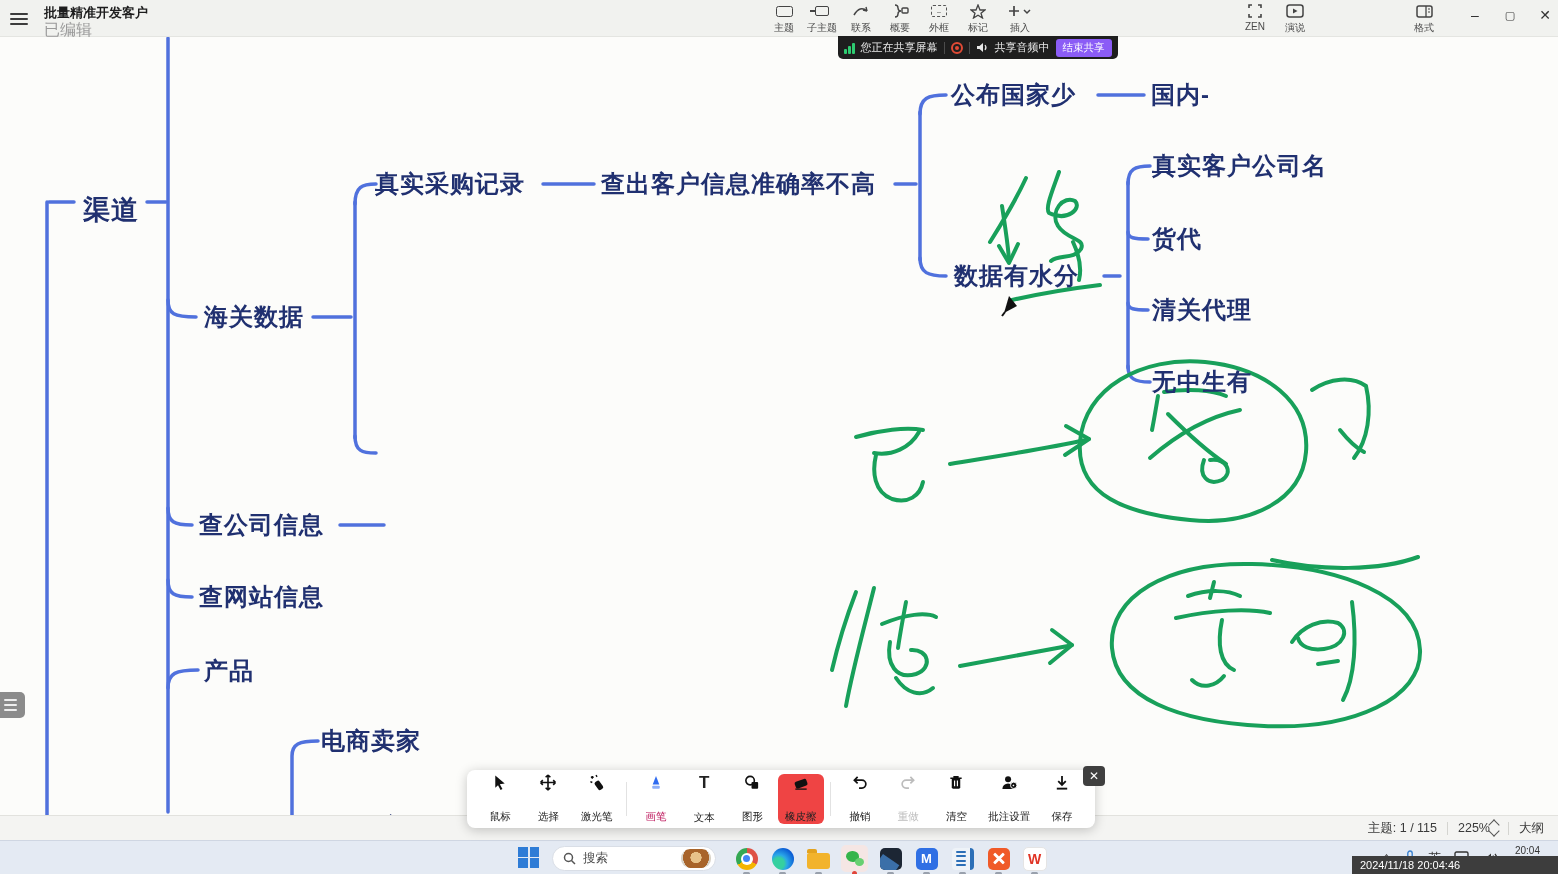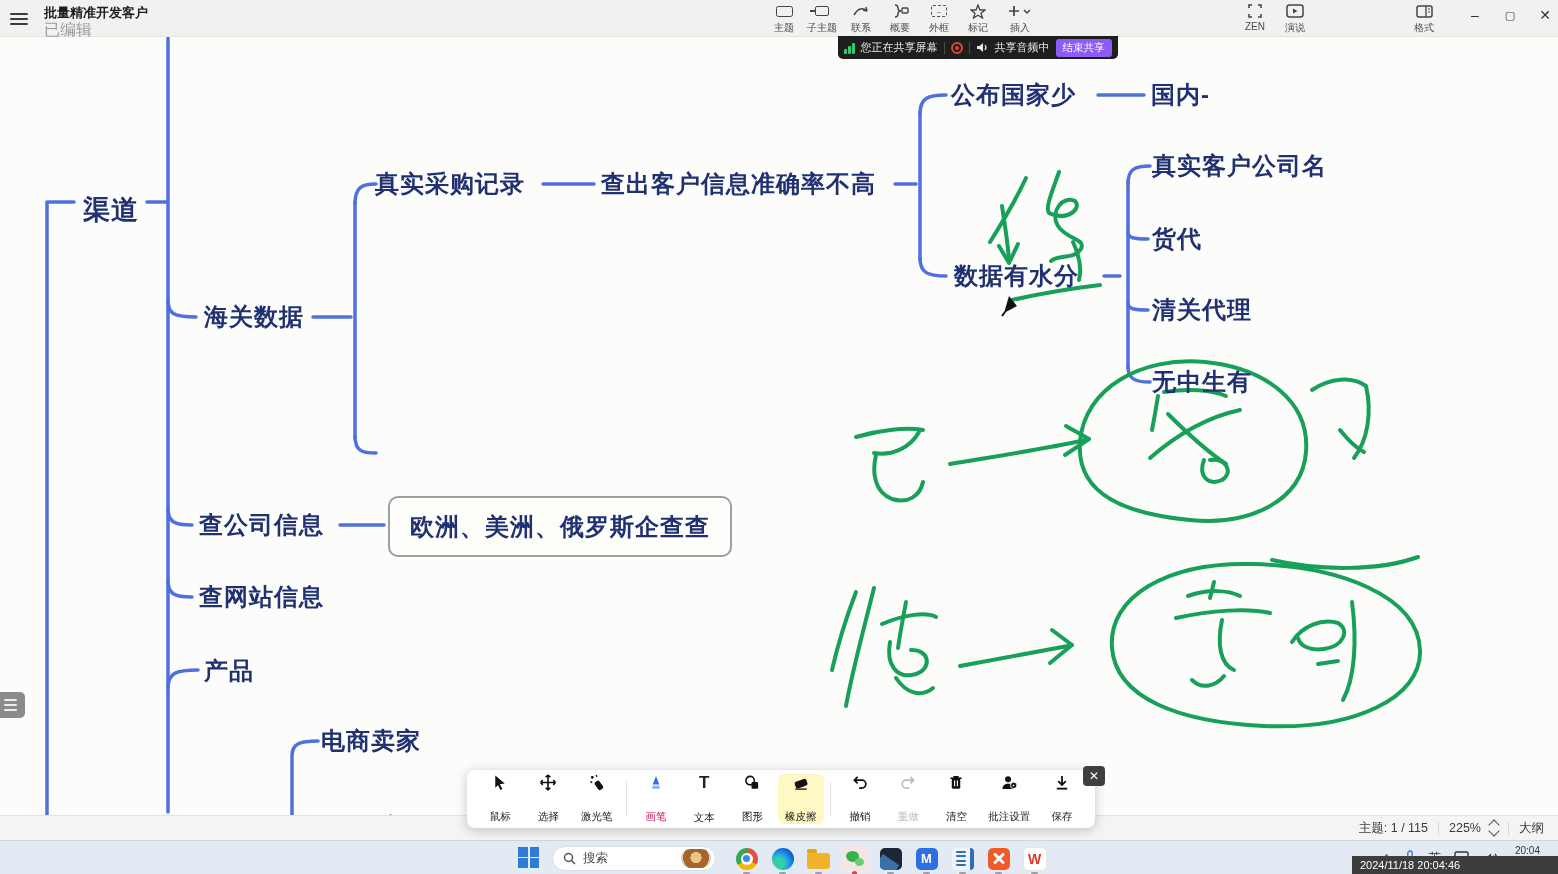--- a/index.html
+++ b/index.html
@@ -52,33 +52,33 @@
   .outline-badge{position:absolute;left:-8px;top:656px;width:33px;height:26px;background:#8b8b8b;
     border-radius:5px;z-index:3;display:flex;flex-direction:column;justify-content:center;gap:3px;padding-left:12px;box-sizing:border-box;cursor:pointer;}
   .outline-badge i{display:block;width:13px;height:2px;background:#eee;border-radius:1px;}
 
   
   .anno-bar{position:absolute;left:467px;top:770px;width:628px;height:58px;background:#fff;border-radius:8px;
     box-shadow:0 2px 12px rgba(0,0,0,.22);z-index:8;display:flex;align-items:center;padding:0 10px;box-sizing:border-box;gap:2px;}
   .anno-item{width:47px;height:50px;display:flex;flex-direction:column;align-items:center;justify-content:center;
     border-radius:6px;cursor:pointer;color:#222;}
   .anno-item .lb{font-size:10.5px;margin-top:19px;white-space:nowrap;}
-  .anno-item.active{background:#fef9c3;}
+  .anno-item.active{background:#ef4444;}
   .anno-item.accent{color:#be185d;text-align:center;}
   .anno-item.disabled{color:#bcbcbc;}
   .anno-sep{width:1px;height:34px;background:#e2e2e2;margin:0 4px;}
   .anno-close{position:absolute;right:-10px;top:-4px;width:22px;height:20px;background:#3f3f3f;border-radius:4px;
     color:#fff;font-size:12px;text-align:center;line-height:20px;cursor:pointer;}
 
   
   .statusbar{position:absolute;left:0;top:815px;width:1558px;height:25px;background:#f4f4f2;border-top:1px solid #e2e2de;
     z-index:5;display:flex;align-items:center;justify-content:flex-end;padding-right:14px;box-sizing:border-box;gap:10px;
     font-size:12.5px;color:#3a3a3a;}
   .st-sep{width:1px;height:13px;background:#d4d4d0;}
-  .zoom-ctl{display:flex;align-items:center;gap:9px;cursor:pointer;}
+  .zoom-ctl{display:flex;align-items:center;gap:0;cursor:pointer;}
   .chev{display:flex;flex-direction:column;gap:1px;}
   .chev i{width:7px;height:7px;border:solid #555;border-width:0 1.6px 1.6px 0;}
   .chev .up{transform:rotate(-135deg);margin-bottom:-3px;}
   .chev .dn{transform:rotate(45deg);}
 
   
   .taskbar{position:absolute;left:0;top:840px;width:1558px;height:34px;background:#e4eaf3;border-top:1px solid #cfd6e2;z-index:7;}
   .win-logo{position:absolute;left:518px;top:6px;width:21px;height:21px;display:grid;grid-template-columns:10px 10px;gap:1.5px;cursor:pointer;}
   .win-logo i{background:#2e7cd6;width:9.5px;height:9.5px;}
   .search-pill{position:absolute;left:552px;top:5px;width:164px;height:25px;background:#fff;border:1px solid #d9dee6;
@@ -211,23 +211,20 @@
     <div class="node" style="left:375px;top:148px;">真实采购记录</div>
     <div class="node" style="left:601px;top:148px;">查出客户信息准确率不高</div>
     <div class="node" style="left:951px;top:59px;">公布国家少</div>
     <div class="node" style="left:1151px;top:59px;">国内-</div>
     <div class="node" style="left:954px;top:240px;">数据有水分</div>
     <div class="node" style="left:1152px;top:130px;font-family:Liberation Serif, serif;">真实客户公司名</div>
     <div class="node" style="left:1152px;top:203px;">货代</div>
     <div class="node" style="left:1152px;top:274px;">清关代理</div>
     <div class="node" style="left:1152px;top:346px;">无中生有</div>
     <div class="node" style="left:199px;top:489px;">查公司信息</div>
-    <div class="node-box">
-      <span class="node" style="position:static;transform:none;">欧洲、美洲、俄罗斯企查查</span>
-    </div>
     <div class="node" style="left:199px;top:561px;">查网站信息</div>
     <div class="node" style="left:204px;top:635px;">产品</div>
     <div class="node" style="left:321px;top:705px;">电商卖家</div>
     <div class="node" style="left:330px;top:775px;transform:none;">批发商</div>
 
     <div class="outline-badge">
         <i></i>
         <i></i>
         <i></i>
       </div>

